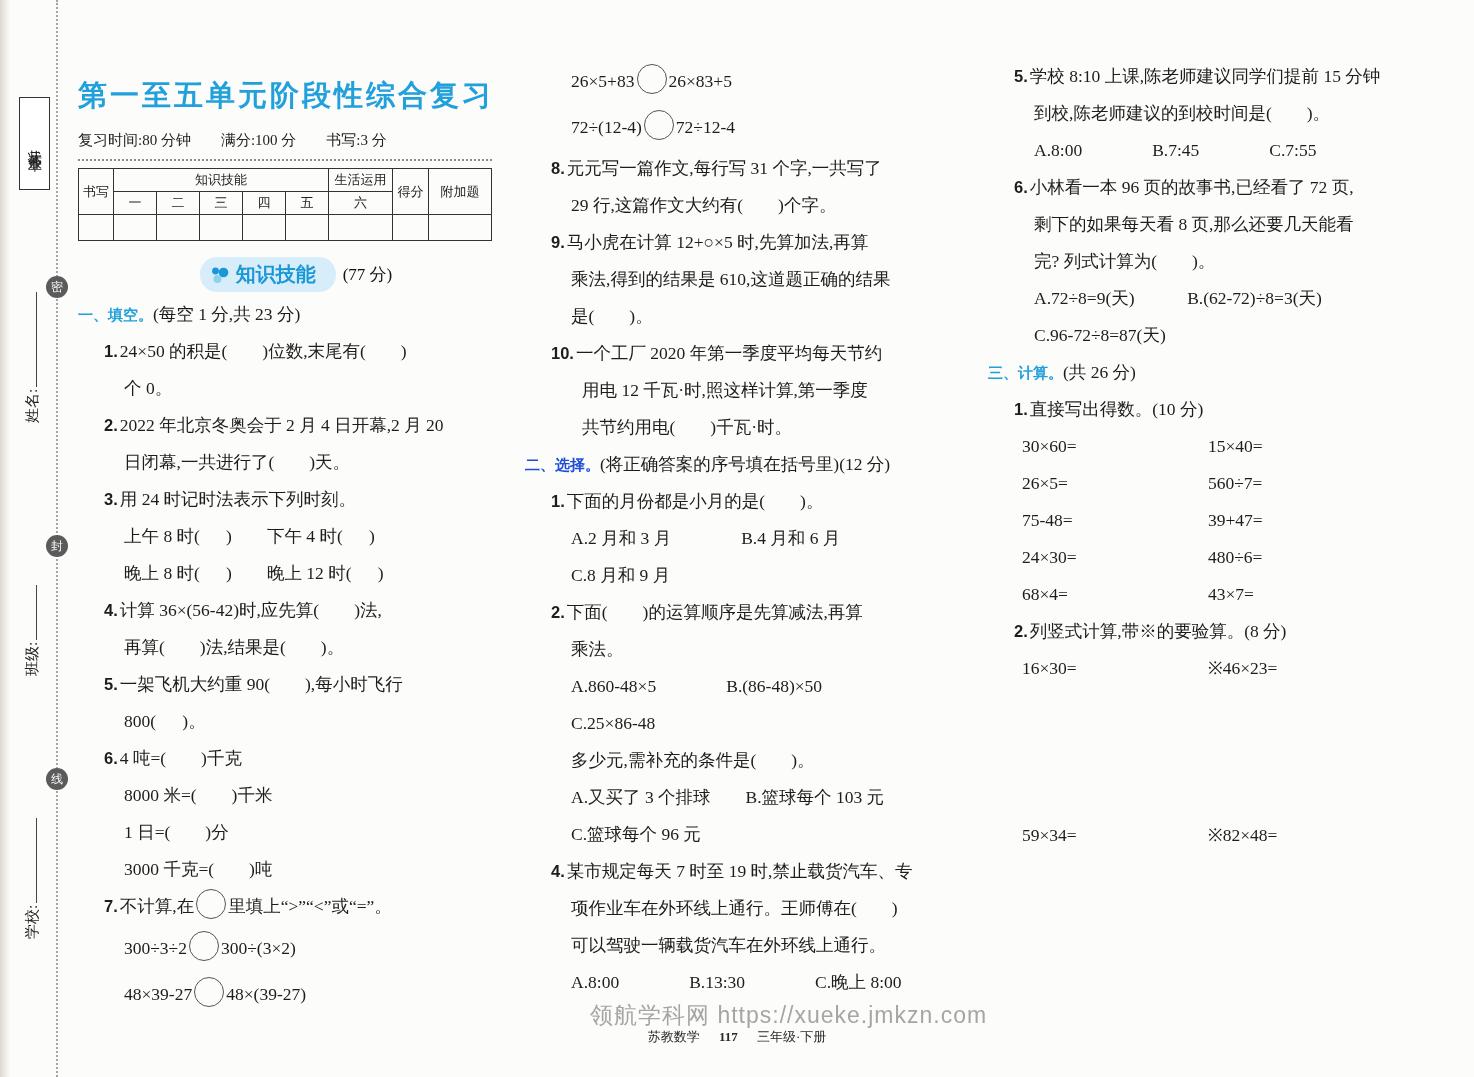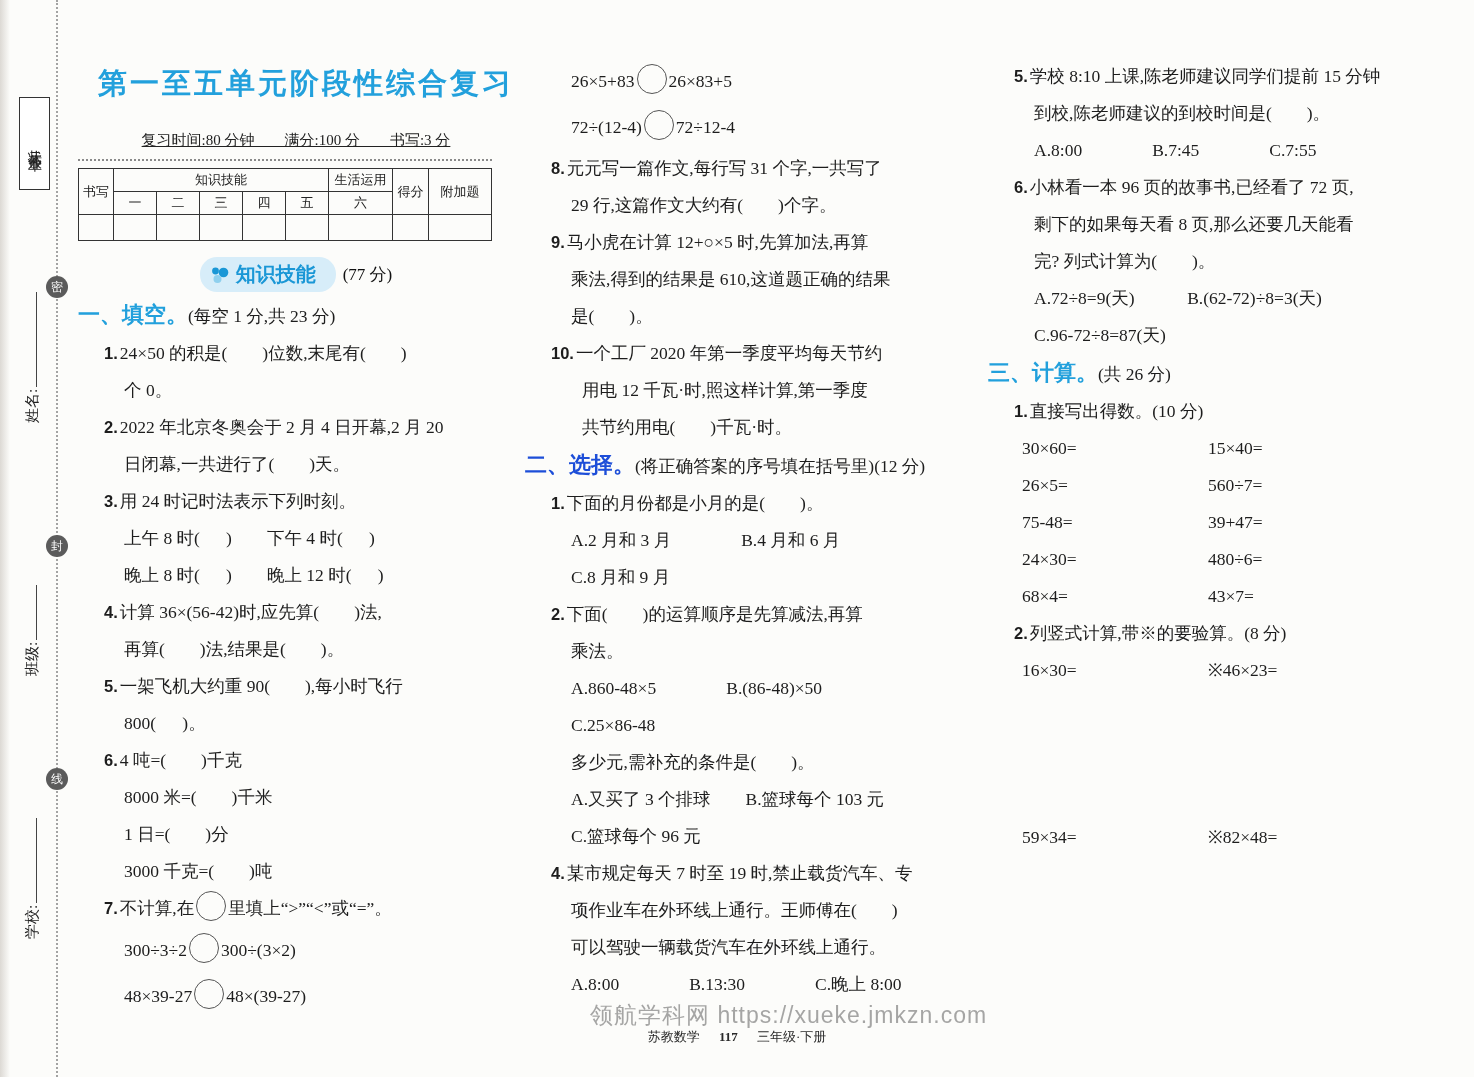--- a/index.html
+++ b/index.html
@@ -25,45 +25,45 @@
     white-space:nowrap;font-size:15px;color:#222;}
   .v-field .uline{display:inline-block;border-bottom:1.5px solid #444;height:14px;
     margin-left:2px;vertical-align:baseline;}
   .w95{width:95px;} .w55{width:55px;} .w85{width:85px;}
 
   .col{position:absolute;top:0;height:1077px;}
   #col1{left:78px;width:436px;}
   #col2{left:525px;width:458px;}
   #col3{left:988px;width:462px;}
 
-  .paper-title{position:absolute;top:64px;left:0;width:100%;text-align:right;
+  .paper-title{position:absolute;top:76px;left:0;width:100%;text-align:left;
     font-size:29px;font-weight:bold;letter-spacing:3px;
     font-family:"Liberation Sans","DejaVu Sans",sans-serif;}
-  .meta-line{position:absolute;top:131px;left:0;width:100%;text-align:center;
-    font-size:15px;white-space:pre;color:#222;text-decoration:underline;}
+  .meta-line{position:absolute;top:131px;left:0;width:100%;text-align:left;
+    font-size:15px;white-space:pre;color:#222;}
   .dot-rule{position:absolute;top:159px;left:0;width:414px;border-top:2px dotted #8a8a8a;}
   table.score{position:absolute;top:168px;left:0;border-collapse:collapse;
     table-layout:fixed;width:413px;
     font-family:"Liberation Serif",serif;}
   table.score td{border:1.3px solid #333;text-align:center;padding:0;
     font-size:13px;color:#222;height:22px;overflow:hidden;}
   table.score tr.blank td{height:25px;}
 
   .badge-row{position:absolute;top:257px;left:0;width:100%;text-align:center;white-space:nowrap;}
   .badge{display:inline-flex;align-items:center;gap:7px;vertical-align:middle;
     border-radius:17px;padding:4px 20px 4px 11px;
     font-size:20px;font-weight:bold;
     font-family:"Liberation Sans","DejaVu Sans",sans-serif;}
   .badge-score{font-size:17px;color:#111;margin-left:3px;vertical-align:middle;}
 
   .lines{position:absolute;left:0;right:12px;}
   #c1lines{top:296px;} #c2lines{top:58px;} #c3lines{top:58px;}
   .line{line-height:37px;font-size:17.5px;white-space:pre;}
   .line.circ{line-height:46px;}
-  .sec-pre{font-weight:bold;font-size:22px;
+  .sec-pre{font-weight:bold;font-size:15px;
     font-family:"Liberation Sans","DejaVu Sans",sans-serif;}
   .qnum{font-weight:bold;font-family:"Liberation Sans","DejaVu Sans",sans-serif;
     font-size:16.5px;margin-right:2px;}
   .q{padding-left:26px;}
   .c1{padding-left:46px;}
   .c2{padding-left:57px;}
   .duo{padding-left:34px;}
   .duo .a{display:inline-block;width:186px;}
   .bigcirc{display:inline-block;width:28px;height:28px;border:1.5px solid #555;
     border-radius:50%;vertical-align:-7px;margin:0 2px;background:transparent;}

